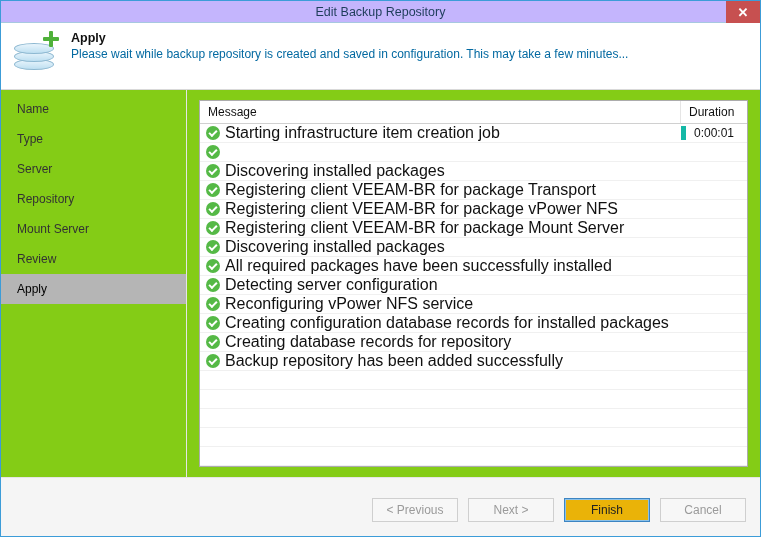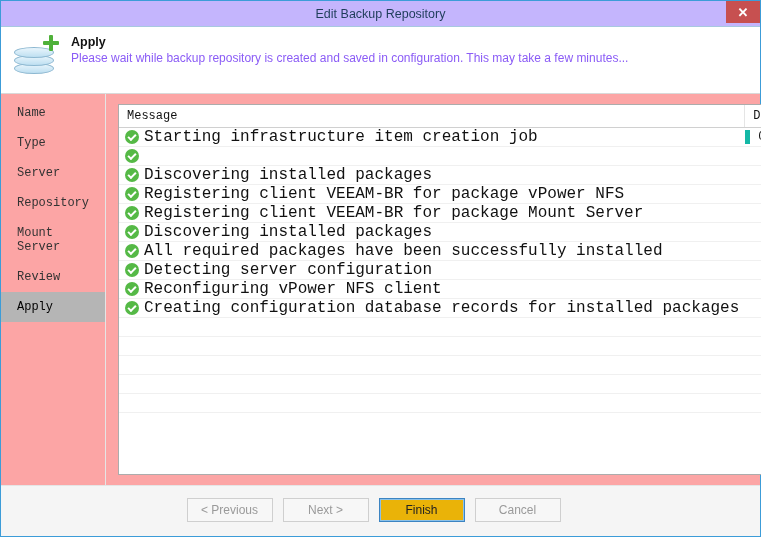--- a/index.html
+++ b/index.html
@@ -90,27 +90,26 @@
     .plus::after  { left: 2px; top: 8px; width: 16px; height: 4px; }
     .header-text h2 {
       margin: 0 0 2px 0;
       font-size: 12.5px;
       font-weight: bold;
       color: #111;
     }
     .header-text p {
       margin: 0;
       font-size: 12px;
-      color: #8b5cf6;
+      color: #0369a1;
     }
     .body {
       flex: 1;
       display: flex;
-      background: #fca5a5;
-      font-family: Liberation Mono, monospace;
+      background: #84cc16;
     }
     .sidebar {
       width: 186px;
       border-right: 1px solid #e5e5e5;
       padding-top: 4px;
     }
     .nav-item {
       padding: 8px 16px;
       color: #333;
       cursor: default;
@@ -186,23 +185,23 @@
       position: absolute;
       left: 3px;
       top: 3.5px;
       width: 6px;
       height: 3px;
       border-left: 2px solid #fff;
       border-bottom: 2px solid #fff;
       transform: rotate(-45deg);
     }
     .footer {
-      padding: 12px 14px 14px 0;
-      display: flex;
-      justify-content: center;
+      padding: 20px 14px 14px 0;
+      display: flex;
+      justify-content: flex-end;
       gap: 10px;
       background: #f5f5f5;
       border-top: 1px solid #e5e5e5;
     }
     .btn {
       min-width: 86px;
       height: 24px;
       background: #eab308;
       border: 1px solid #a9a9a9;
       font-size: 12px;
@@ -280,20 +279,27 @@
             <div class="row">
               <div class="cell-msg">
                 <span class="ok-icon"></span>
                 <span>Discovering installed packages</span>
               </div>
               <div class="cell-dur"></div>
             </div>
             <div class="row">
               <div class="cell-msg">
                 <span class="ok-icon"></span>
+                <span>Registering client VEEAM-BR for package Transport</span>
+              </div>
+              <div class="cell-dur"></div>
+            </div>
+            <div class="row">
+              <div class="cell-msg">
+                <span class="ok-icon"></span>
                 <span>Registering client VEEAM-BR for package vPower NFS</span>
               </div>
               <div class="cell-dur"></div>
             </div>
             <div class="row">
               <div class="cell-msg">
                 <span class="ok-icon"></span>
                 <span>Registering client VEEAM-BR for package Mount Server</span>
               </div>
               <div class="cell-dur"></div>
@@ -315,28 +321,42 @@
             <div class="row">
               <div class="cell-msg">
                 <span class="ok-icon"></span>
                 <span>Detecting server configuration</span>
               </div>
               <div class="cell-dur"></div>
             </div>
             <div class="row">
               <div class="cell-msg">
                 <span class="ok-icon"></span>
-                <span>Reconfiguring vPower NFS client</span>
+                <span>Reconfiguring vPower NFS service</span>
               </div>
               <div class="cell-dur"></div>
             </div>
             <div class="row">
               <div class="cell-msg">
                 <span class="ok-icon"></span>
                 <span>Creating configuration database records for installed packages</span>
+              </div>
+              <div class="cell-dur"></div>
+            </div>
+            <div class="row">
+              <div class="cell-msg">
+                <span class="ok-icon"></span>
+                <span>Creating database records for repository</span>
+              </div>
+              <div class="cell-dur"></div>
+            </div>
+            <div class="row">
+              <div class="cell-msg">
+                <span class="ok-icon"></span>
+                <span>Backup repository has been added successfully</span>
               </div>
               <div class="cell-dur"></div>
             </div>
             <div class="row">
               <div class="cell-msg"></div>
               <div class="cell-dur"></div>
             </div>
             <div class="row">
               <div class="cell-msg"></div>
               <div class="cell-dur"></div>

